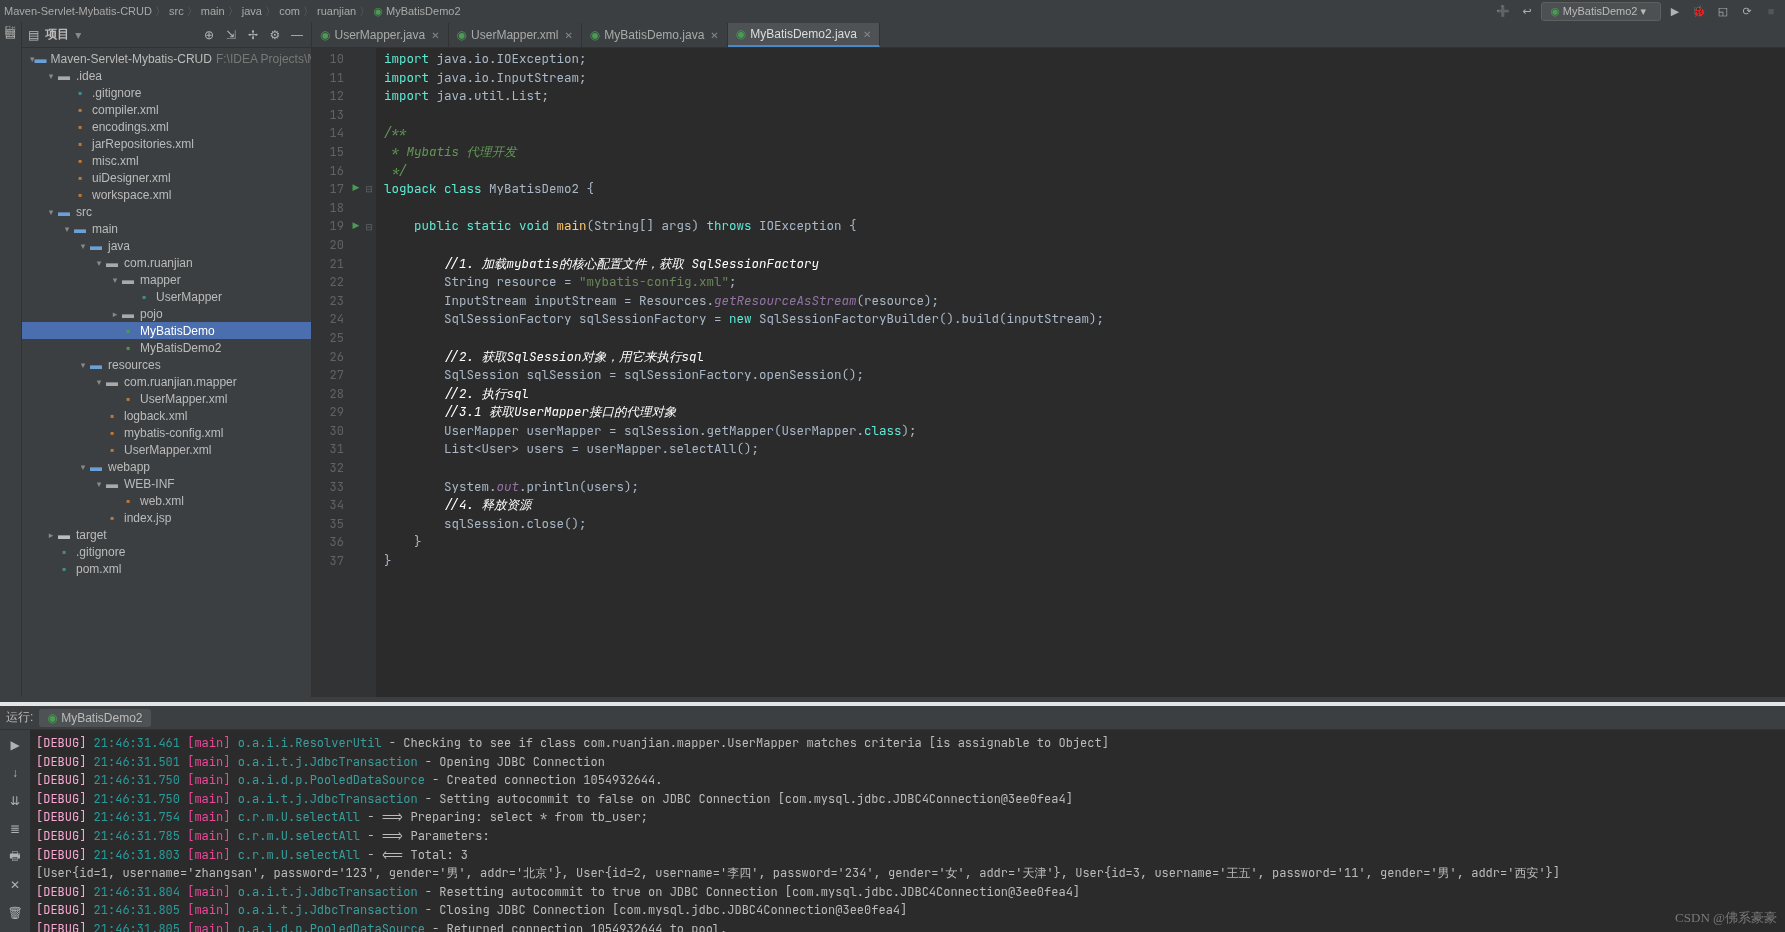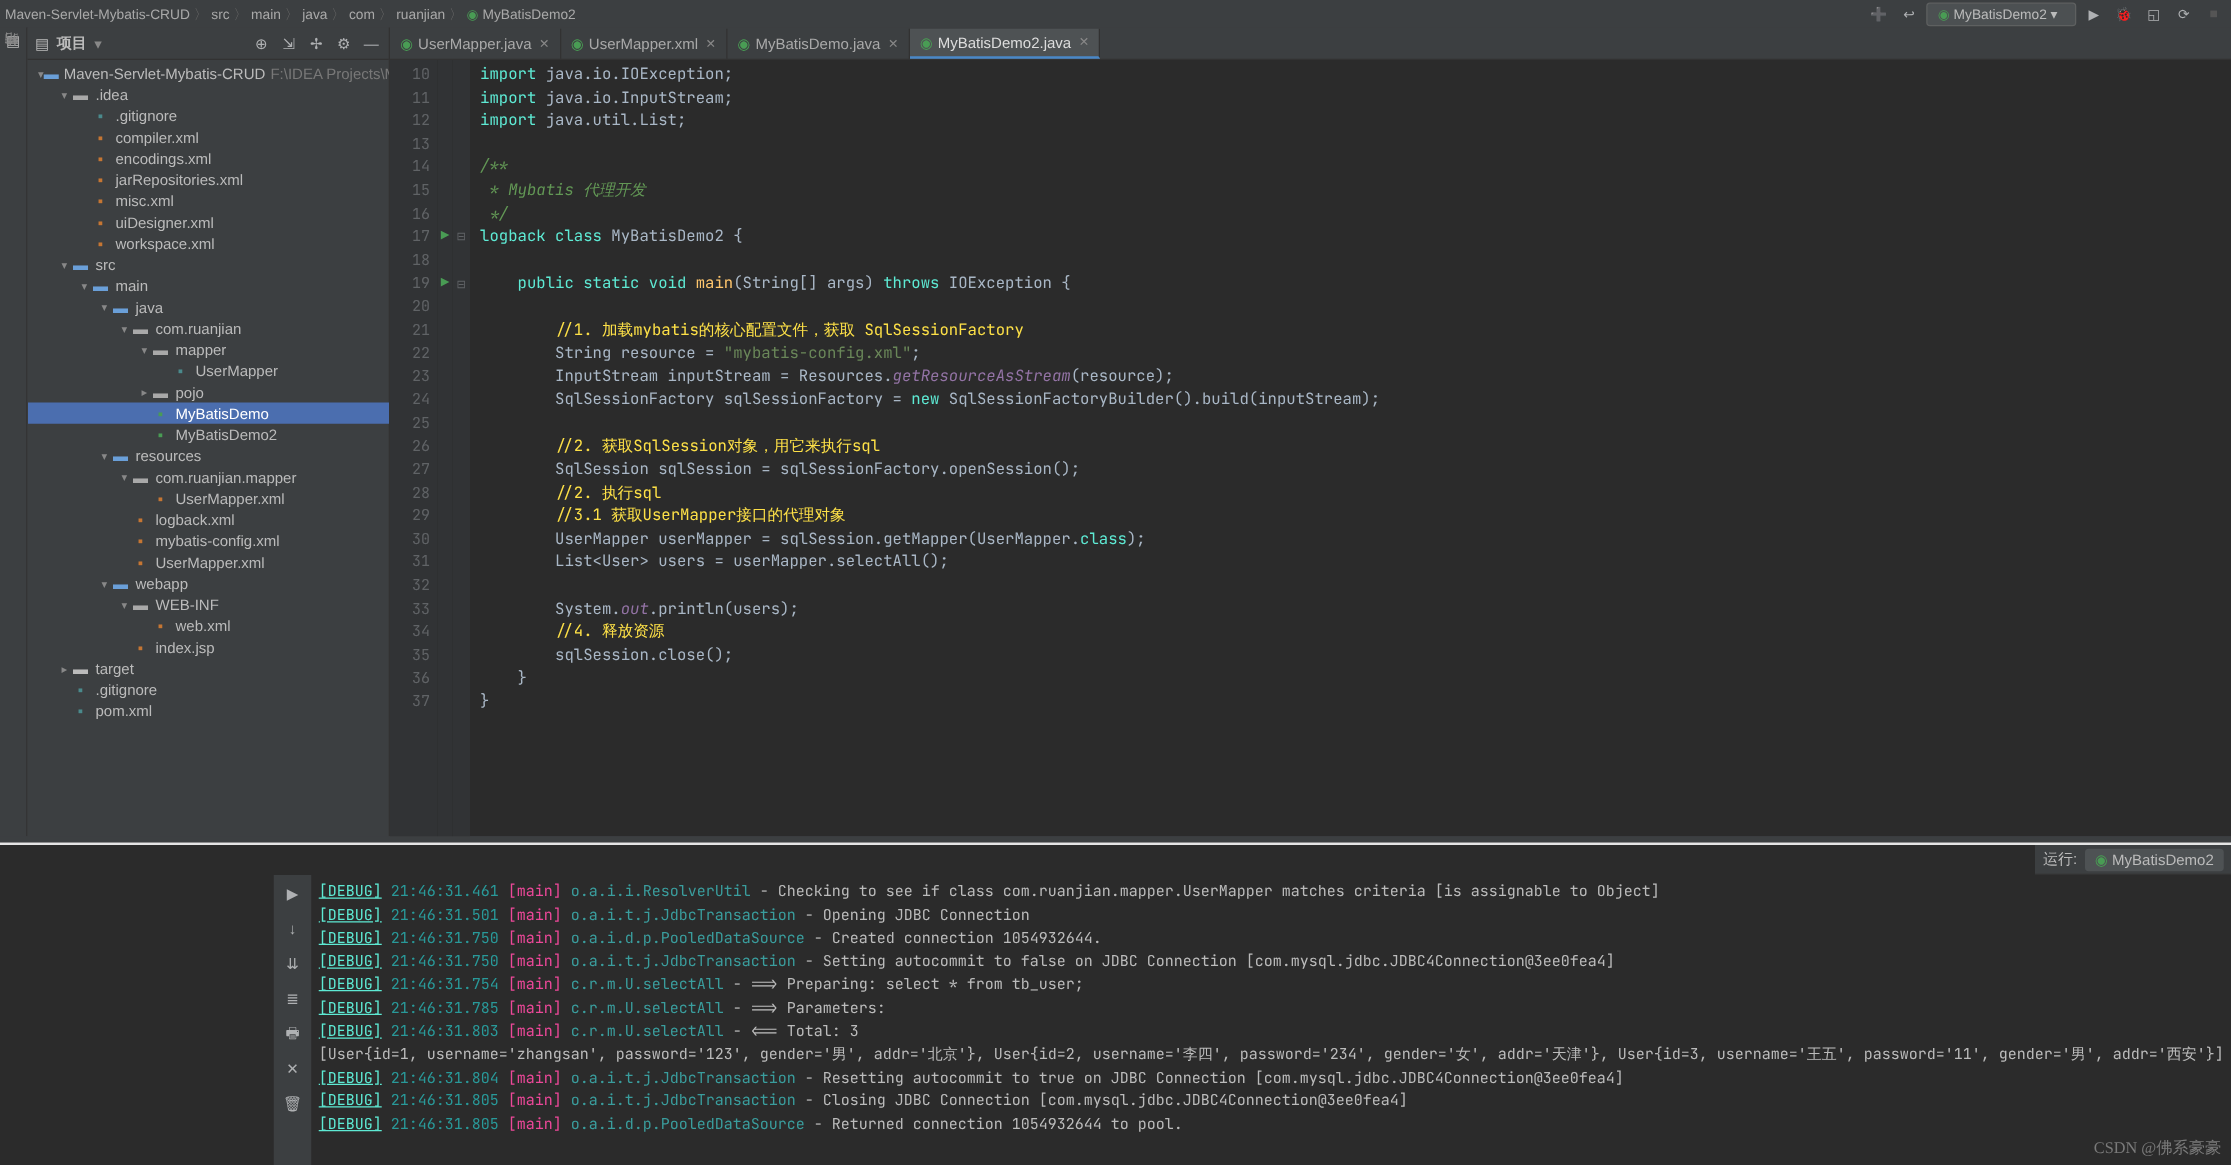--- a/index.html
+++ b/index.html
@@ -34,31 +34,31 @@
 .editor { flex:1; display:flex; flex-direction:column; background:#2b2b2b; min-width:0; }
 .tabs { height:26px; background:#3c3f41; display:flex; align-items:flex-end; border-bottom:1px solid #323232; }
 .tab { height:24px; display:flex; align-items:center; gap:4px; padding:0 8px; color:#a9a9a9; font-size:12px; border-right:1px solid #323232; cursor:pointer; }
 .tab.active { background:#4e5254; color:#ddd; border-bottom:2px solid #4a88c7; }
 .tab .close{ color:#888; font-size:10px; margin-left:2px;}
 .codewrap { flex:1; display:flex; overflow:hidden; position:relative; }
 .gutter { width:38px; background:#313335; color:#606366; text-align:right; padding:2px 6px 2px 2px; font-family:"JetBrains Mono",Consolas,monospace; font-size:12px; line-height:18.6px; }
 .foldgutter{ width:14px; background:#313335; padding-top:2px;}
 .foldgutter .g{height:18.6px; display:flex; align-items:center; justify-content:center; color:#606366; font-size:9px;}
 .code { flex:1; font-family:"JetBrains Mono",Consolas,monospace; font-size:12.5px; line-height:18.6px; padding:2px 0 2px 8px; white-space:pre; color:#a9b7c6; overflow:hidden; }
-.kw{color:#5eead4;} .str{color:#6a8759;} .cmt{color:#fde047;} .doccmt{color:#629755; font-style:italic;} .fname{color:#ffc66d;} .stat{color:#9373a5; font-style:italic;}
+.kw{color:#5eead4;} .str{color:#6a8759;} .cmt{color:#ffffff;font-style:italic;} .doccmt{color:#629755; font-style:italic;} .fname{color:#ffc66d;} .stat{color:#9373a5; font-style:italic;}
 .rungutter{ width:12px; background:#313335;}
 .rungutter .g{height:18.6px; display:flex;align-items:center;justify-content:center;}
 .play{ color:#499c54; font-size:9px;}
-.bottom { height:258px; background:#2b2b2b; border-top:2px solid #e5e5e5; display:flex; flex-direction:column;align-items:flex-end; }
+.bottom { height:230px; background:#2b2b2b; border-top:4px solid #e5e5e5; display:flex; flex-direction:column; }
 .runhead { height:24px; display:flex; align-items:center; padding:0 6px; gap:6px; background:#3c3f41; border-bottom:1px solid #323232; }
 .runbody { flex:1; display:flex; min-height:0; }
 .runtool { width:30px; background:#3c3f41; display:flex; flex-direction:column; align-items:center; gap:6px; padding:4px 0; }
 .runtool .btn{ width:22px; height:22px; display:flex; align-items:center; justify-content:center; cursor:pointer; color:#afb1b3;}
 .console { flex:1; font-family:"JetBrains Mono",Consolas,monospace; font-size:12px; line-height:18.6px; padding:4px 6px; overflow:hidden; color:#bbb; position:relative;}
-.console .red{color:#5eead4;text-decoration:underline;} .console .cyan{color:#299999;} .console .pur{color:#ec4899;} .console .teal{color:#3a9d9d;}
+.console .red{color:#f9a8d4;} .console .cyan{color:#299999;} .console .pur{color:#ec4899;} .console .teal{color:#3a9d9d;}
 .console .wm{ position:absolute; right:8px; bottom:4px; color:#7a7a7a; font-family:"Segoe UI"; font-size:13px;}
 .divider-h{ height:5px; background:#3c3f41; cursor:row-resize;}
 </style>
 </head>
 <body>
 
 <div class="root">
   <div class="titlebar">
     <span id="bc"><span class="bc">Maven-Servlet-Mybatis-CRUD</span> <span class="sep">〉</span> <span class="bc">src</span> <span class="sep">〉</span> <span class="bc">main</span> <span class="sep">〉</span> <span class="bc">java</span> <span class="sep">〉</span> <span class="bc">com</span> <span class="sep">〉</span> <span class="bc">ruanjian</span> <span class="sep">〉</span> <span class="bc"><span class="file-green">◉</span> MyBatisDemo2</span></span>
     <span class="spacer"></span>

